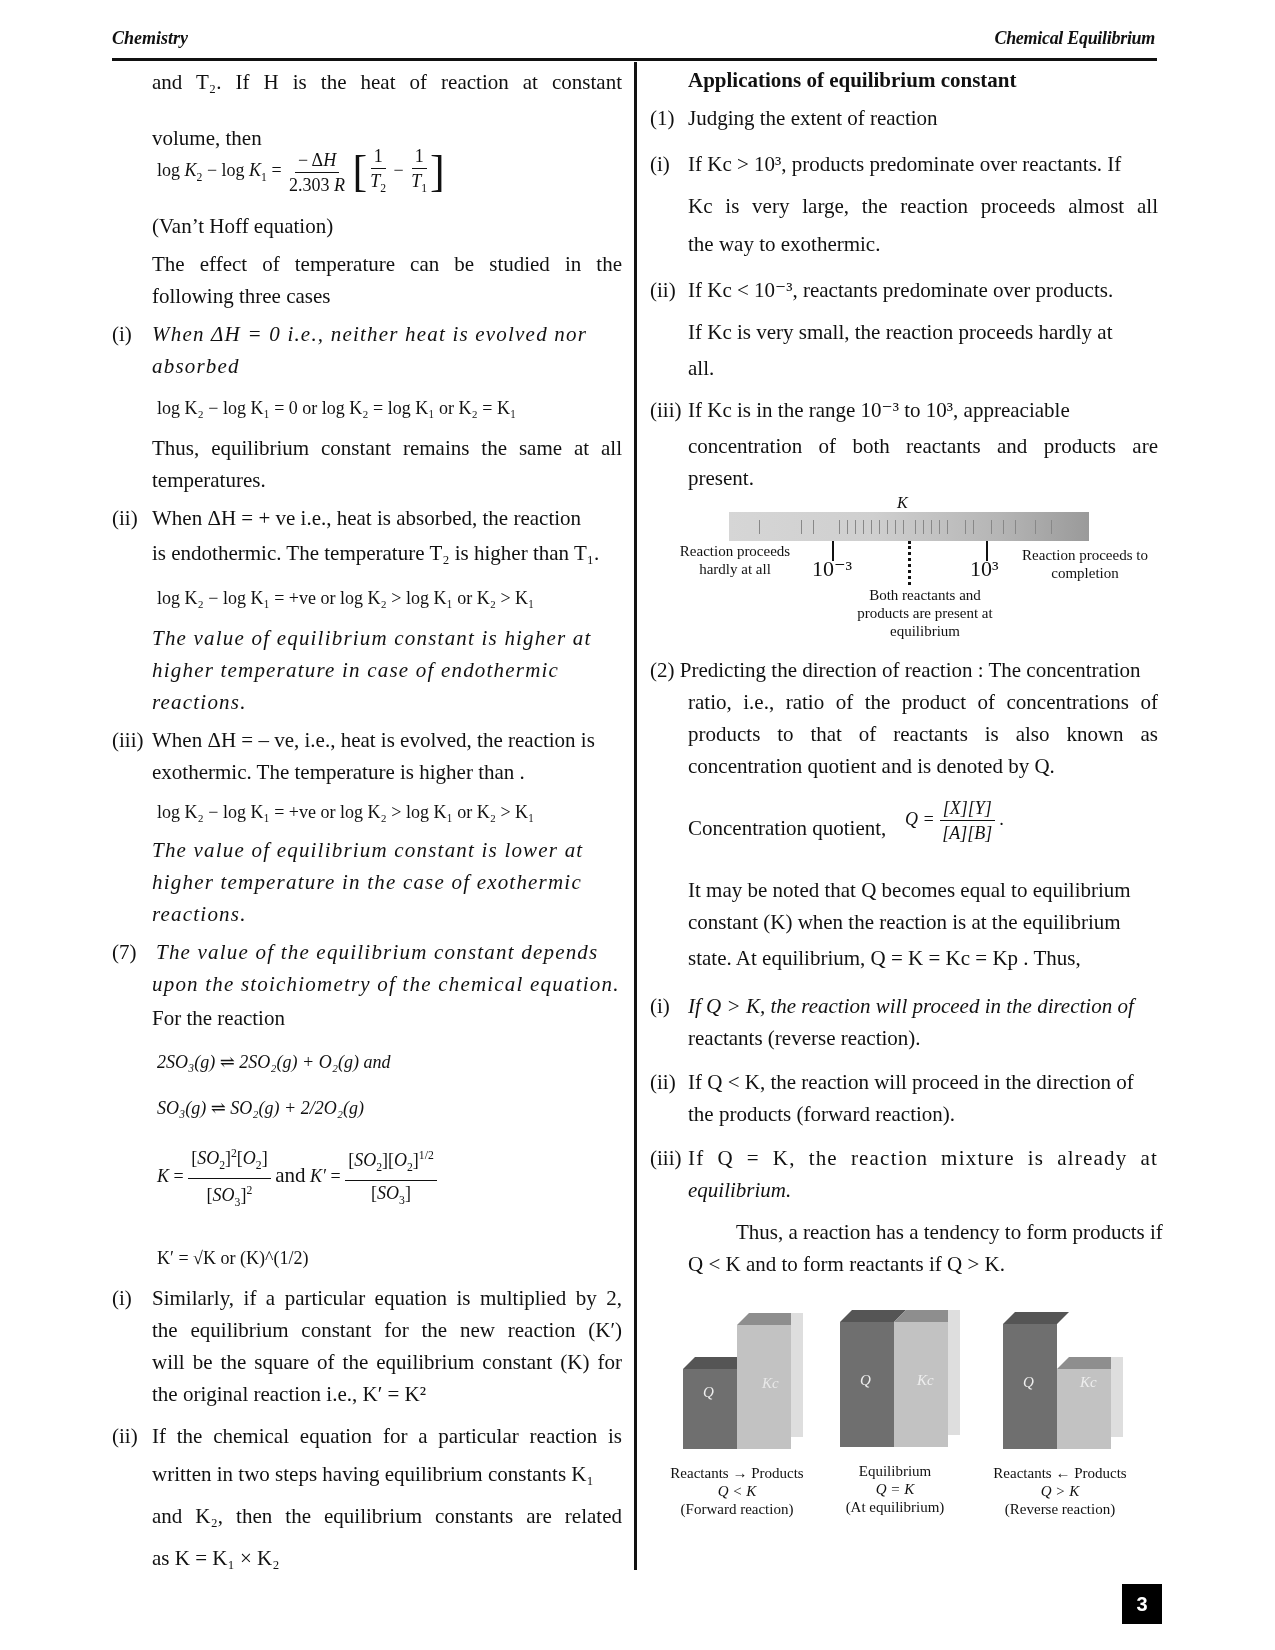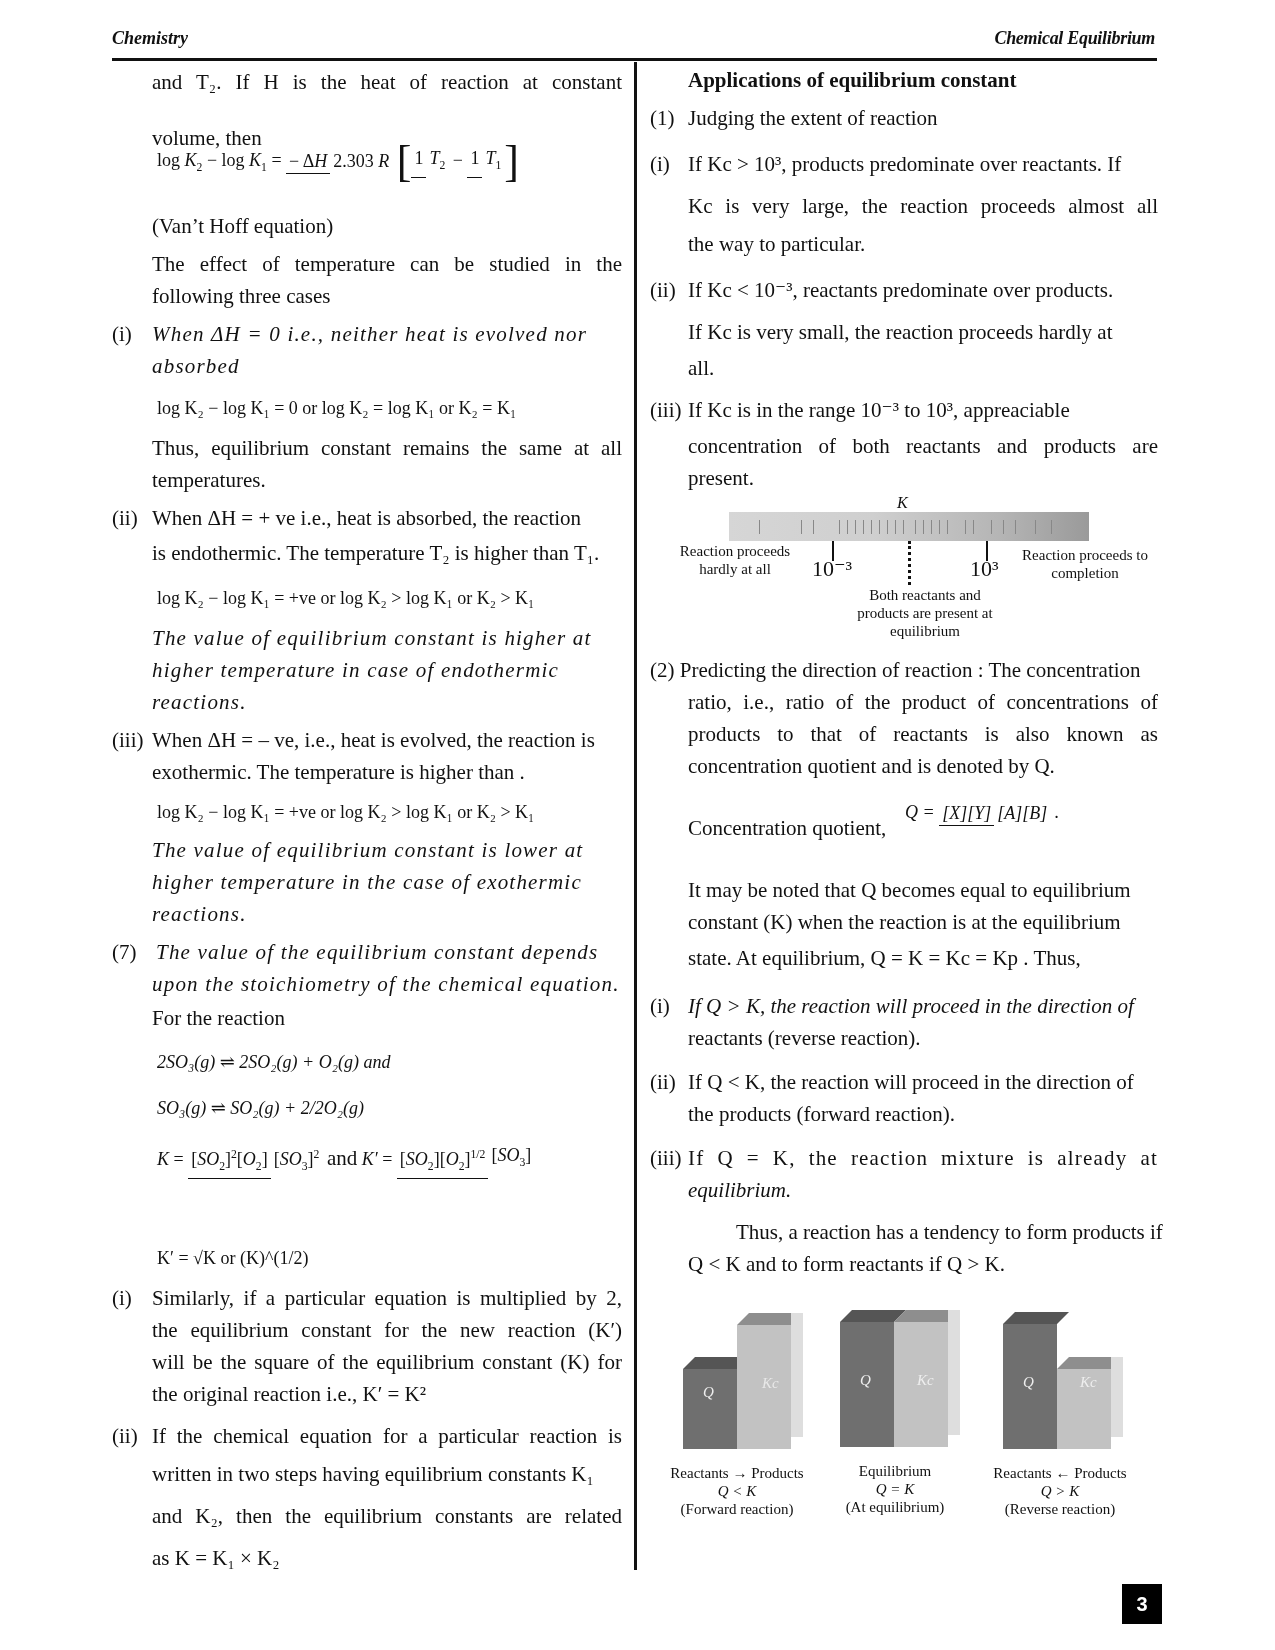--- a/index.html
+++ b/index.html
@@ -12,21 +12,21 @@
   .col{position:absolute;top:62px;font-size:21px;line-height:32px;}
   .col.left{left:112px;width:515px;}
   .col.right{left:650px;width:510px;}
   .p{position:absolute;white-space:nowrap;}
   .j{text-align:justify;text-align-last:justify;white-space:normal;}
   .it{font-style:italic;}
   .wide{letter-spacing:1.2px;}
   .eq{font-size:18px;}
   .num{position:absolute;}
   sub,sup{font-size:65%;}
-  .frac{display:inline-flex;flex-direction:row;vertical-align:middle;line-height:24px;}
+  .frac{display:inline-flex;flex-direction:column;align-items:center;vertical-align:middle;line-height:24px;}
   .frac .n{border-bottom:1.5px solid #111;padding:0 3px;}
   .frac .d{padding:0 3px;}
   .bold{font-weight:bold;}
   
   .scale{position:absolute;left:729px;top:512px;width:360px;height:29px;
     background:linear-gradient(90deg,#d6d6d6 0%,#cfcfcf 40%,#b5b5b5 75%,#9a9a9a 100%);}
   .tick{position:absolute;top:8px;width:1px;height:14px;background:#888;}
   .small{font-size:15px;line-height:18px;text-align:center;position:absolute;}
   
   .bar{position:absolute;}
@@ -124,21 +124,21 @@
 </div>
 
 <div class="col right">
   <div class="p bold" style="left:38px;top:2px;">Applications of equilibrium constant</div>
   <div class="num" style="left:0;top:40px;">(1)</div>
   <div class="p" style="left:38px;top:40px;">Judging the extent of reaction</div>
 
   <div class="num" style="left:0;top:86px;">(i)</div>
   <div class="p" style="left:38px;top:86px;">If Kc &gt; 10³, products predominate over reactants. If</div>
   <div class="p j" style="left:38px;top:128px;width:470px;">Kc is very large, the reaction proceeds almost all</div>
-  <div class="p" style="left:38px;top:166px;">the way to particular.</div>
+  <div class="p" style="left:38px;top:166px;">the way to exothermic.</div>
 
   <div class="num" style="left:0;top:212px;">(ii)</div>
   <div class="p" style="left:38px;top:212px;">If Kc &lt; 10⁻³, reactants predominate over products.</div>
   <div class="p" style="left:38px;top:254px;">If Kc is very small, the reaction proceeds hardly at</div>
   <div class="p" style="left:38px;top:290px;">all.</div>
 
   <div class="num" style="left:0;top:332px;">(iii)</div>
   <div class="p" style="left:38px;top:332px;">If Kc is in the range 10⁻³ to 10³, appreaciable</div>
   <div class="p j" style="left:38px;top:368px;width:470px;">concentration of both reactants and products are</div>
   <div class="p" style="left:38px;top:400px;">present.</div>

